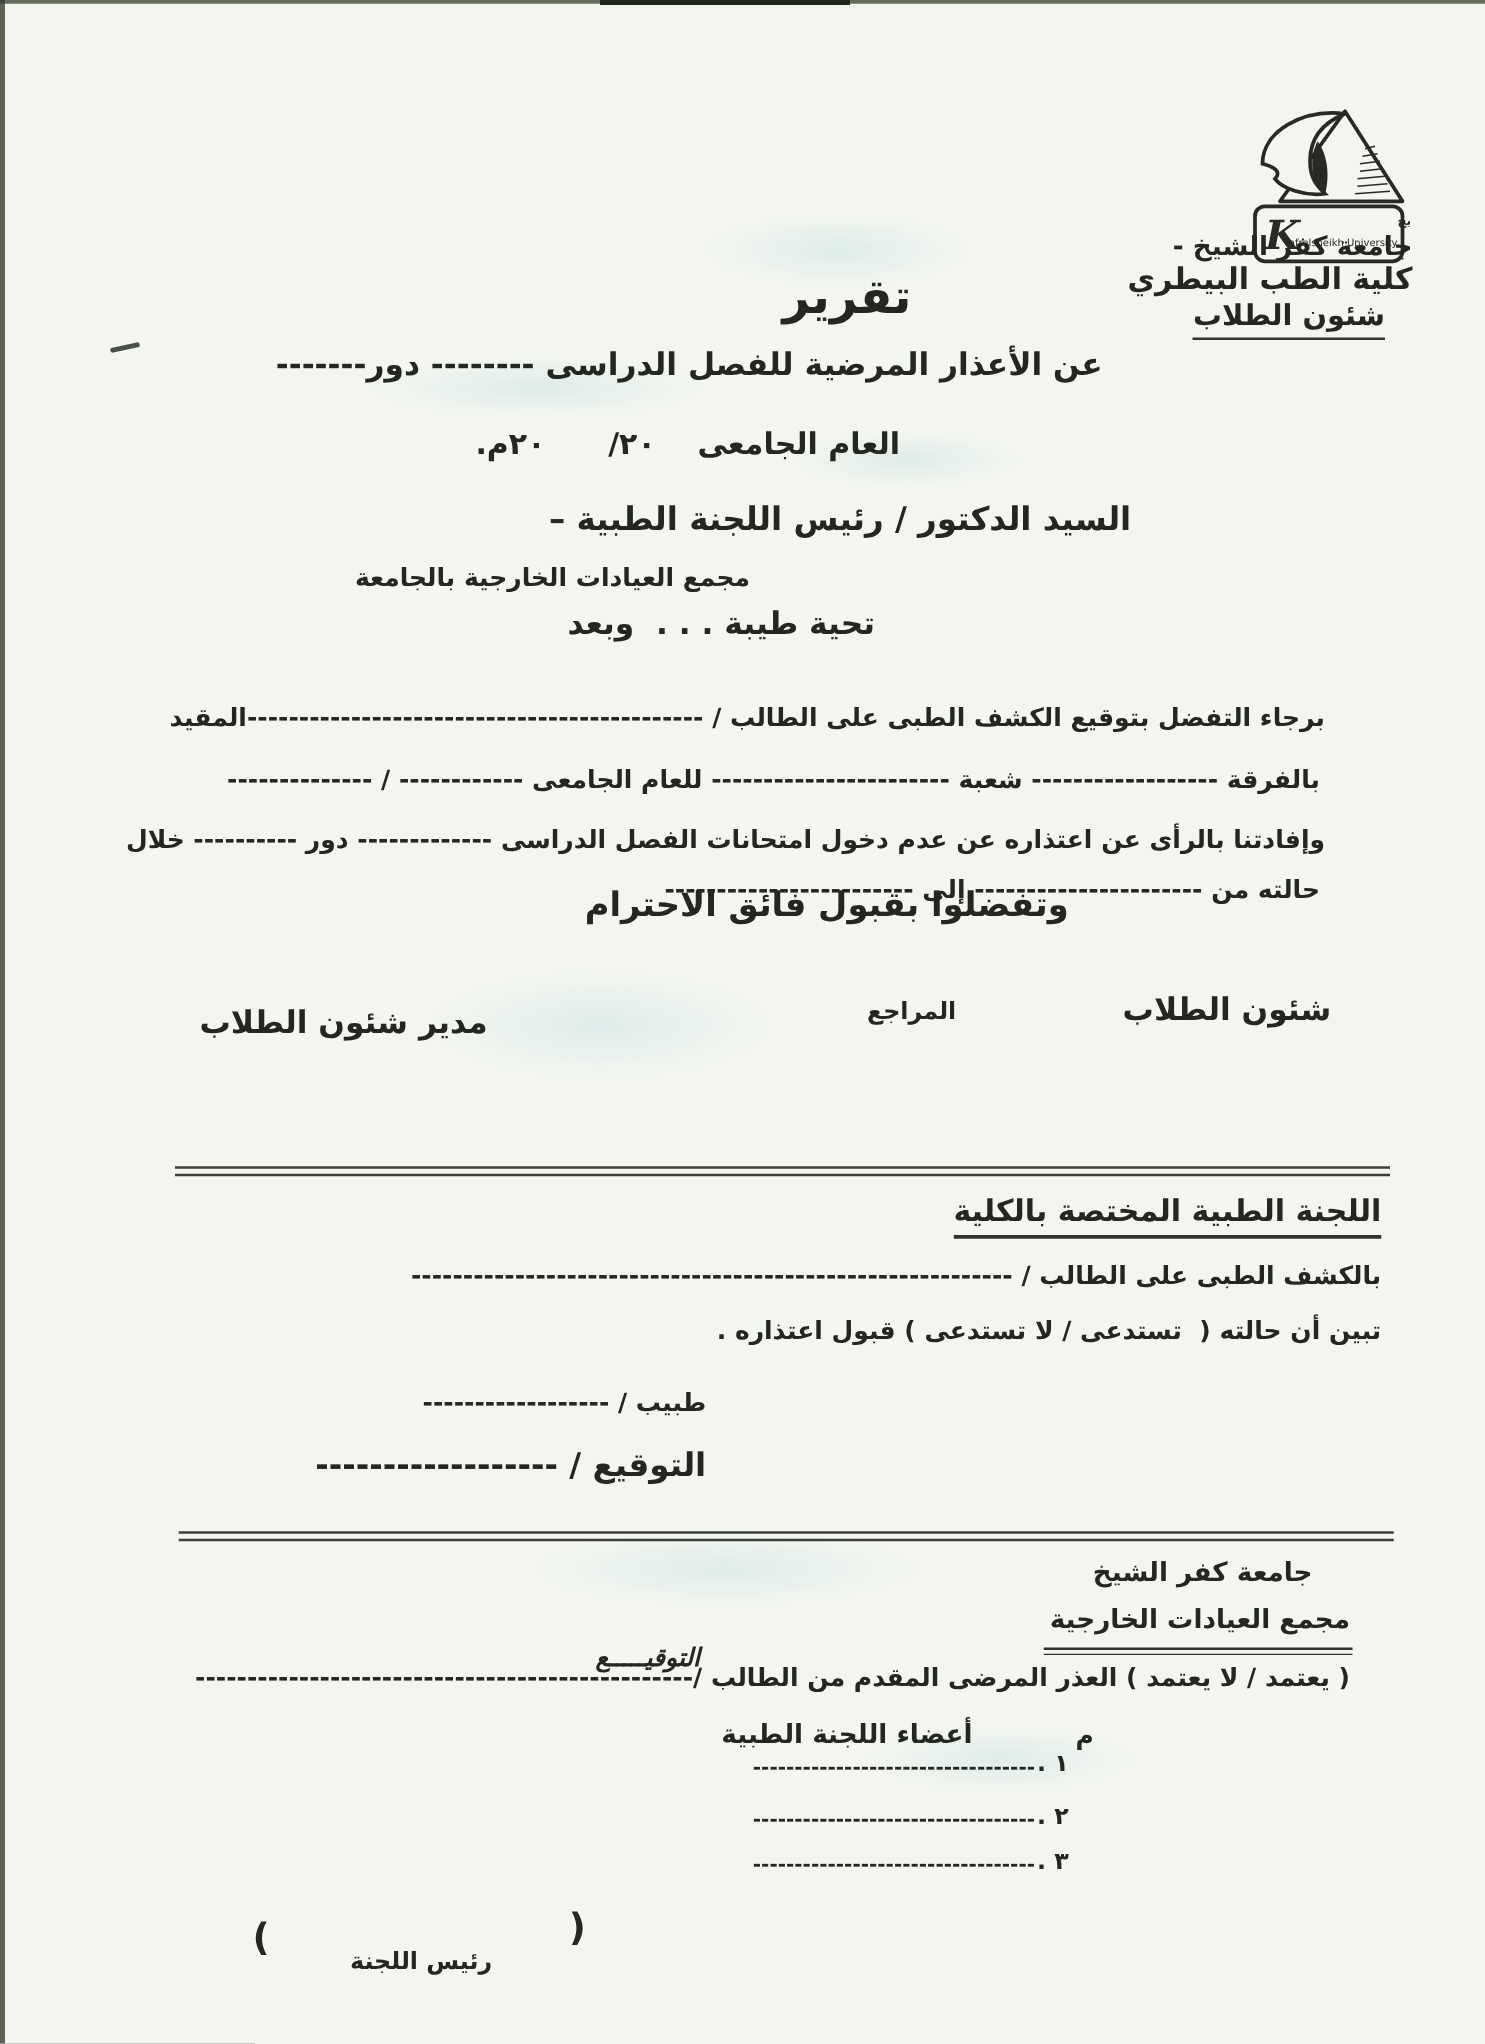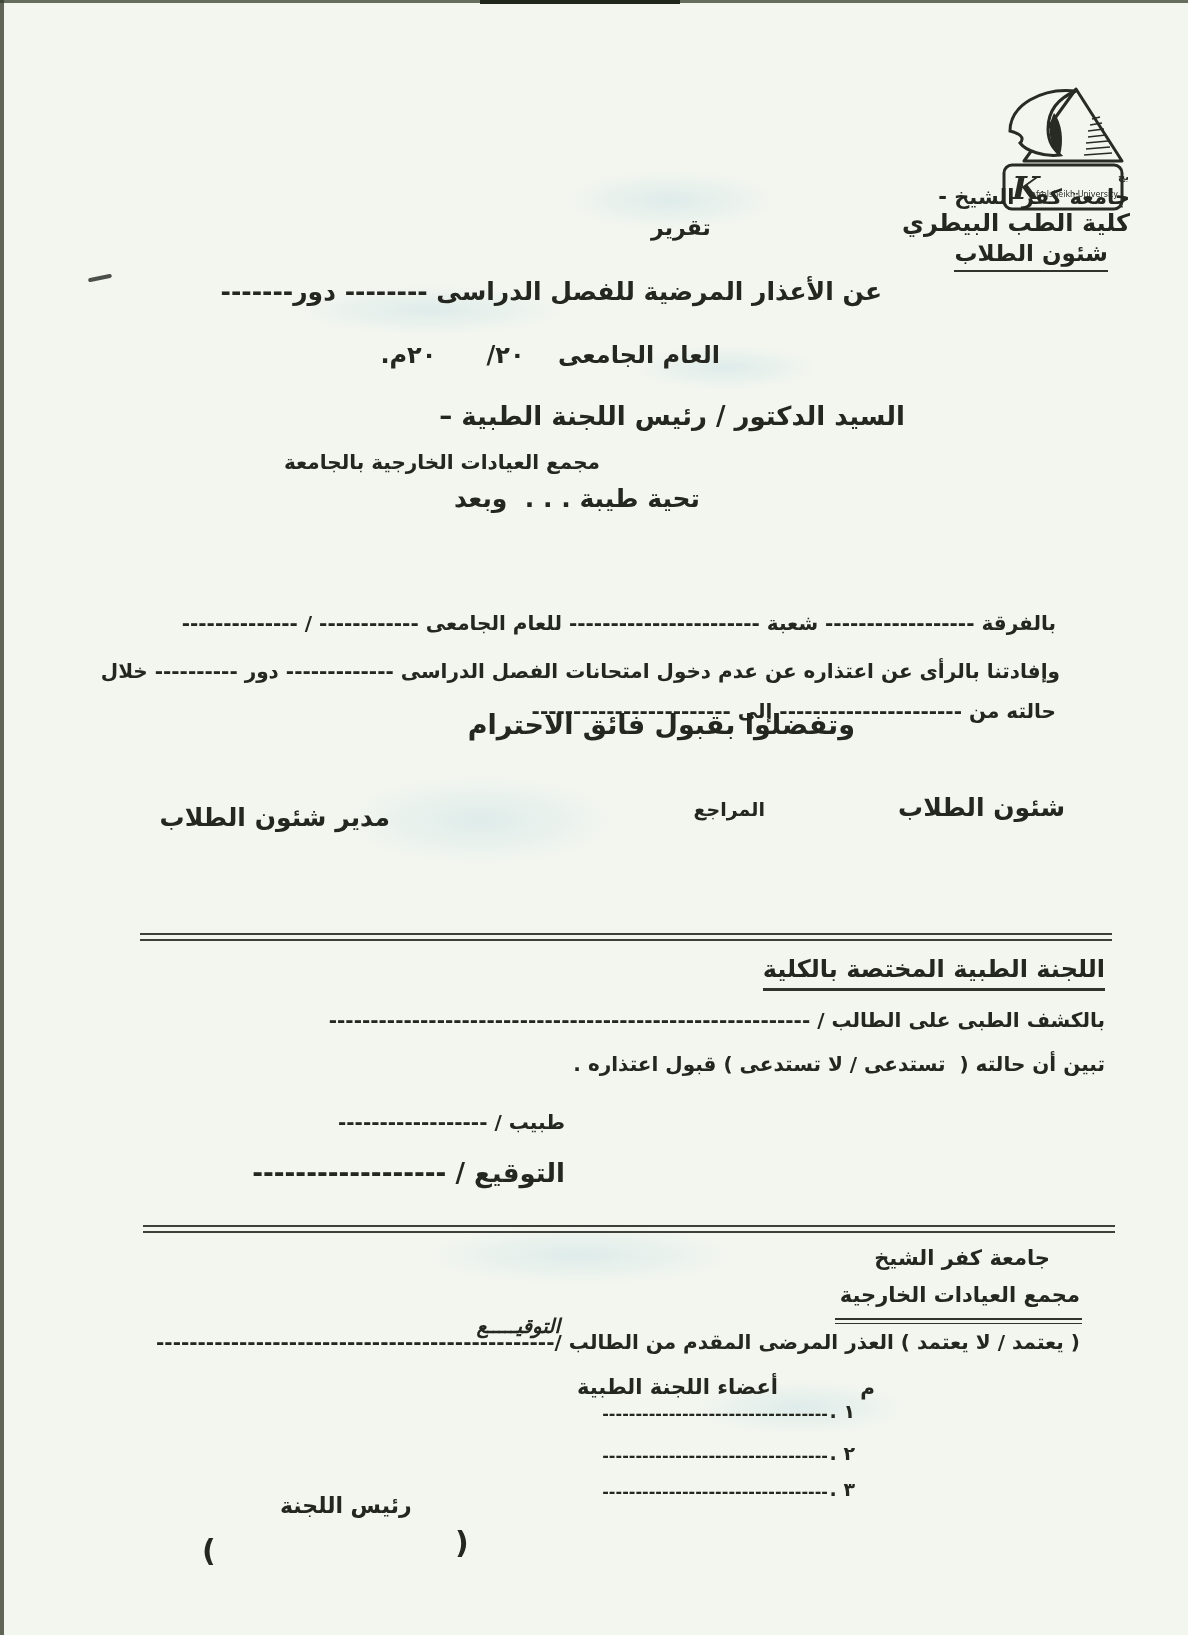--- a/index.html
+++ b/index.html
@@ -86,28 +86,29 @@
       <text x="16" y="114" font-family="DejaVu Serif, serif" font-style="italic" font-weight="bold" font-size="32" fill="#272b24">K</text>
       <text x="122" y="95" text-anchor="end" direction="rtl" font-family="DejaVu Sans, sans-serif" font-weight="bold" font-size="10" fill="#272b24">جامعة كفر الشيخ</text>
       <text x="122" y="112" text-anchor="end" font-family="DejaVu Sans, sans-serif" font-size="8" fill="#272b24">afrelsheikh University</text>
     </svg>
   </div>
 
   <div class="abs txt" style="top:184px;right:58px;font-size:21px;">جامعة كفر الشيخ -</div>
   <div class="abs txt" style="top:208px;right:58px;font-size:24px;">كلية الطب البيطري</div>
   <div class="abs txt thin-underline" style="top:239px;right:80px;font-size:23px;">شئون الطلاب</div>
 
-  <div class="abs txt" style="top:214px;left:626px;font-size:22px;margin-left:25px;">تقرير</div>
+  <div class="abs txt" style="top:214px;left:626px;font-size:38px;">تقرير</div>
   <div class="abs txt" style="top:276px;right:306px;font-size:25px;">عن الأعذار المرضية للفصل الدراسى -------- دور-------</div>
   <div class="abs txt" style="top:340px;right:468px;font-size:24px;">العام الجامعى    ٢٠/      ٢٠م.</div>
 
   <div class="abs txt" style="top:400px;right:283px;font-size:26px;">السيد الدكتور / رئيس اللجنة الطبية –</div>
   <div class="abs txt" style="top:450px;right:588px;font-size:20px;">مجمع العيادات الخارجية بالجامعة</div>
   <div class="abs txt" style="top:483px;right:488px;font-size:25px;">تحية طيبة . . .  وبعد</div>
 
+  <div class="abs txt" style="top:562px;right:128px;font-size:20px;">برجاء التفضل بتوقيع الكشف الطبى على الطالب / --------------------------------------------المقيد</div>
   <div class="abs txt" style="top:611px;right:132px;font-size:20px;">بالفرقة ------------------ شعبة ----------------------- للعام الجامعى ------------ / --------------</div>
   <div class="abs txt" style="top:659px;right:128px;font-size:20px;">وإفادتنا بالرأى عن اعتذاره عن عدم دخول امتحانات الفصل الدراسى ------------- دور ---------- خلال</div>
   <div class="abs txt" style="top:699px;right:132px;font-size:20px;">حالته من ---------------------- إلى ------------------------</div>
 
   <div class="abs txt" style="top:708px;right:333px;font-size:27px;">وتفضلوا بقبول فائق الاحترام</div>
   <div class="abs txt" style="top:792px;right:123px;font-size:25px;">شئون الطلاب</div>
   <div class="abs txt" style="top:798px;right:423px;font-size:19px;">المراجع</div>
   <div class="abs txt" style="top:802px;right:798px;font-size:25px;">مدير شئون الطلاب</div>
 
   <div class="double-rule" style="top:933px;left:140px;width:972px;"></div>
@@ -131,17 +132,17 @@
 
   <div class="abs txt" style="top:1400px;right:333px;font-size:19px;">١ .</div>
   <div class="abs txt ltr" style="top:1404px;right:360px;font-size:16px;">----------------------------------</div>
 
   <div class="abs txt" style="top:1442px;right:333px;font-size:19px;">٢ .</div>
   <div class="abs txt ltr" style="top:1446px;right:360px;font-size:16px;">----------------------------------</div>
 
   <div class="abs txt" style="top:1478px;right:333px;font-size:19px;">٣ .</div>
   <div class="abs txt ltr" style="top:1482px;right:360px;font-size:16px;">----------------------------------</div>
 
-  <div class="abs txt" style="top:1492px;left:280px;font-size:22px;">رئيس اللجنة</div>
+  <div class="abs txt" style="top:1558px;left:280px;font-size:19px;">رئيس اللجنة</div>
   <div class="abs txt ltr" style="top:1524px;left:455px;font-size:30px;">)</div>
   <div class="abs txt ltr" style="top:1532px;left:202px;font-size:30px;">(</div>
 
 </div>
 
 </body></html>

